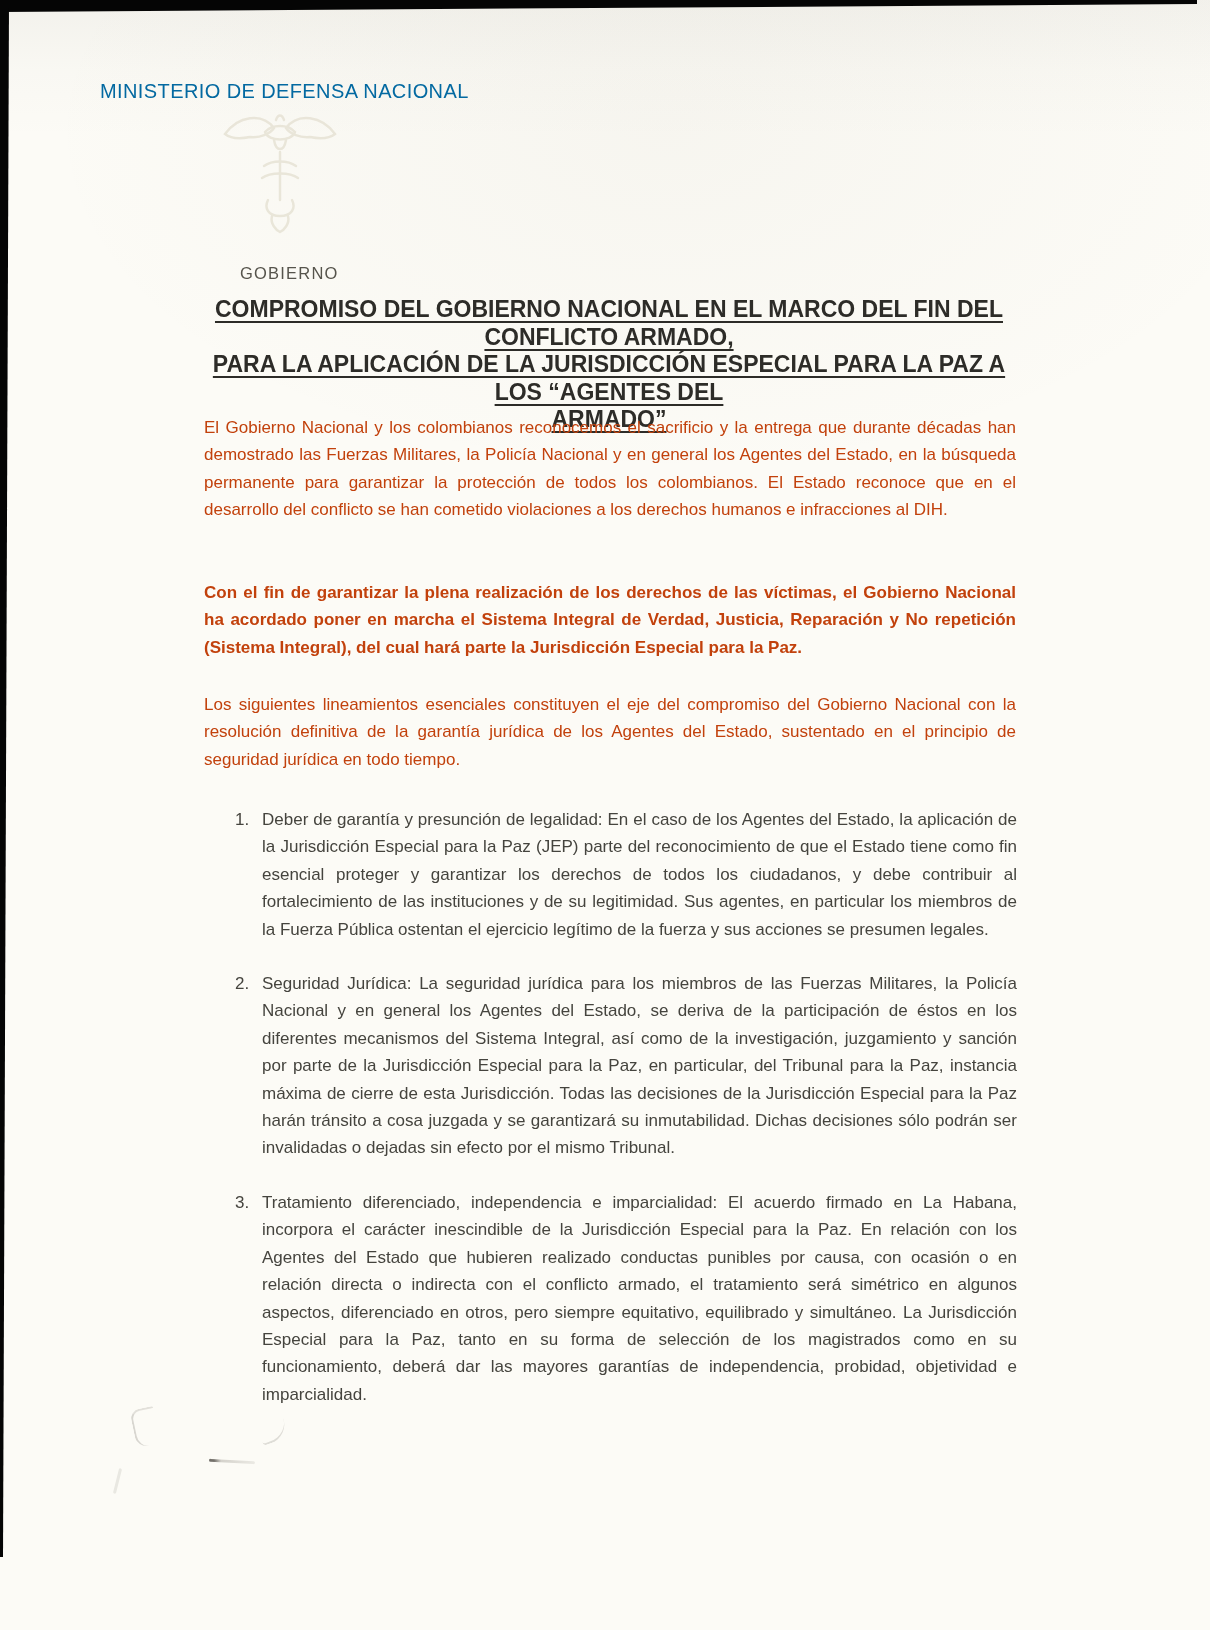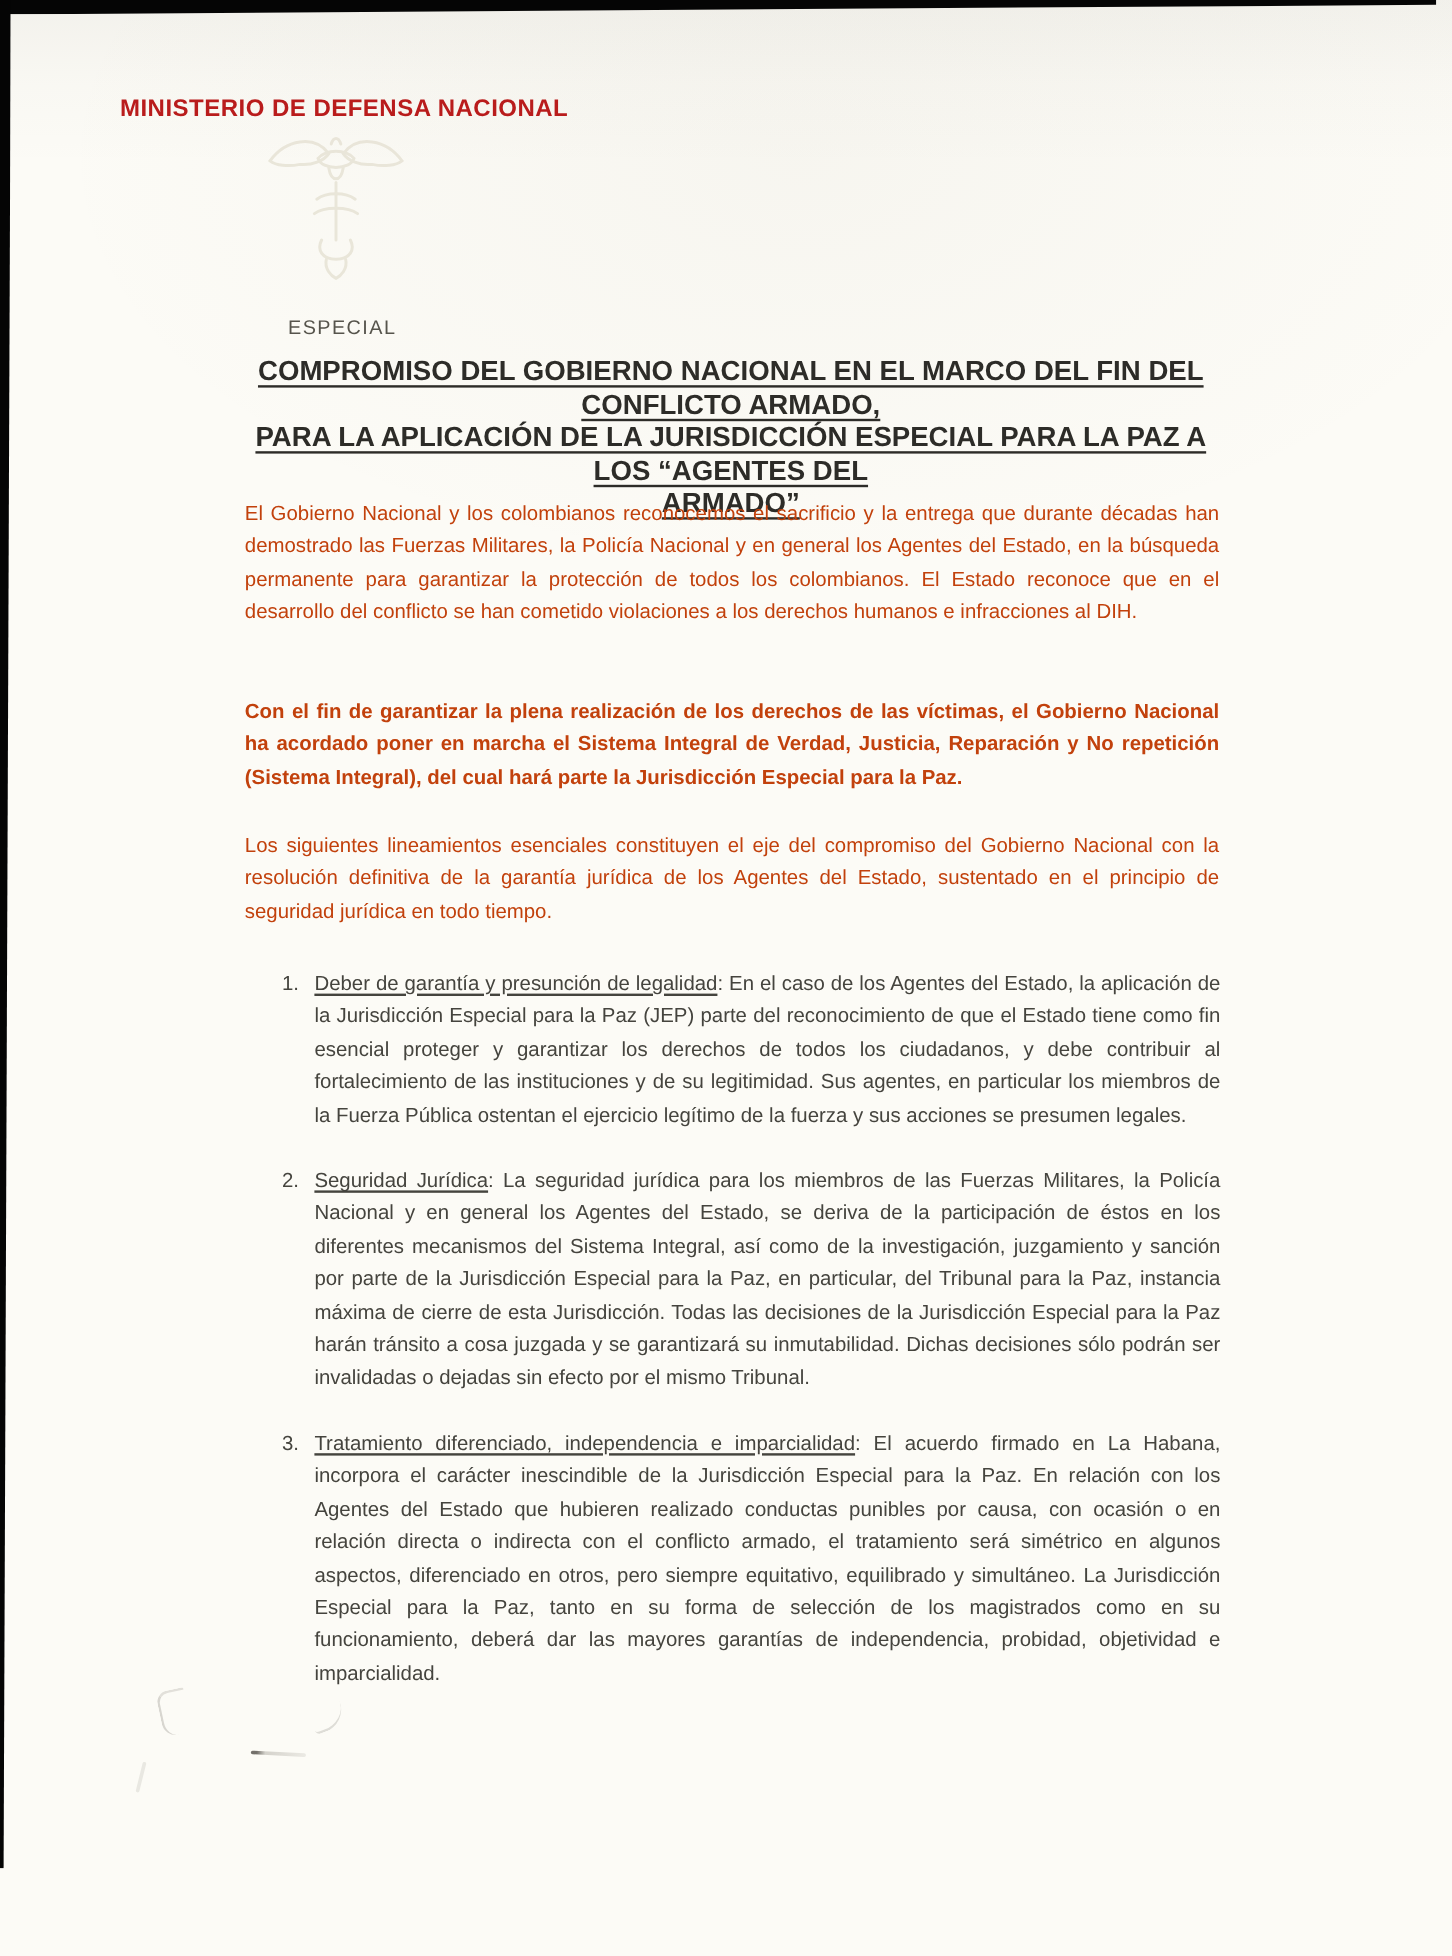--- a/index.html
+++ b/index.html
@@ -21,22 +21,22 @@
   .scan-bar-top{
     position:absolute;top:0;left:0;width:1197px;height:12px;background:#050505;
     clip-path:polygon(0 0,1197px 0,1197px 4px,0 12px);
   }
   .scan-bar-left{
     position:absolute;top:0;left:0;width:9px;height:1557px;background:#050505;
     clip-path:polygon(0 0,9px 0,3px 1557px,0 1557px);
   }
   .letterhead{
     position:absolute;left:100px;top:80px;
-    font-size:20px;font-weight:bold;letter-spacing:0.4px;
-    color:#b91c1c;
+    font-size:20px;font-weight:normal;letter-spacing:0.4px;
+    color:#0369a1;
   }
   .seal{position:absolute;left:210px;top:104px;opacity:0.9;}
   .office{
     position:absolute;left:240px;top:264px;
     font-size:16.5px;letter-spacing:1.2px;color:#56544c;
   }
   .doc-title{
     position:absolute;left:203px;top:296px;width:812px;
     text-align:center;font-size:23px;font-weight:bold;line-height:27.5px;
     color:#2d2c28;
@@ -58,21 +58,20 @@
   .item{display:flex;align-items:flex-start;}
   .item + .item{margin-top:27px;}
   .item .num{
     flex:0 0 58px;box-sizing:border-box;padding-left:31px;
     font-size:17px;line-height:27.4px;color:#45443e;
   }
   .item .body{
     flex:1;font-size:17px;line-height:27.4px;text-align:justify;color:#45443e;
   }
   .item .lead{
-    text-decoration:underline;
     text-decoration-thickness:1.5px;
     text-underline-offset:3px;
     margin-top:42px;
   }
   
   .pencil{position:absolute;pointer-events:none;}
   .pm-squiggle{
     left:133px;top:1408px;width:22px;height:36px;
     border-left:2px solid rgba(110,105,95,0.25);
     border-top:2px solid rgba(110,105,95,0.18);
@@ -111,21 +110,21 @@
       <path d="M66 16 C68 10, 72 10, 74 16"></path>
       <path d="M64 36 C66 48, 74 48, 76 36"></path>
       <path d="M70 48 L70 96"></path>
       <path d="M54 62 C62 56, 78 56, 86 62"></path>
       <path d="M52 74 C60 68, 80 68, 88 74"></path>
       <path d="M58 96 C54 104, 58 112, 70 112 C82 112, 86 104, 82 96"></path>
       <path d="M62 112 C60 120, 66 126, 70 128 C74 126, 80 120, 78 112"></path>
     </g>
   </svg>
 
-  <div class="office">ESPECIAL</div>
+  <div class="office">GOBIERNO</div>
 
   <div class="doc-title">
     <div class="tline">COMPROMISO DEL GOBIERNO NACIONAL EN EL MARCO DEL FIN DEL CONFLICTO ARMADO,</div>
     <div class="tline">PARA LA APLICACIÓN DE LA JURISDICCIÓN ESPECIAL PARA LA PAZ A LOS “AGENTES DEL</div>
     <div class="tline">ARMADO”</div>
   </div>
 
   <div class="para p1">El Gobierno Nacional y los colombianos reconocemos el sacrificio y la entrega que durante décadas han demostrado las Fuerzas Militares, la Policía Nacional y en general los Agentes del Estado, en la búsqueda permanente para garantizar la protección de todos los colombianos. El Estado reconoce que en el desarrollo del conflicto se han cometido violaciones a los derechos humanos e infracciones al DIH.</div>
   <div class="para p2">Con el fin de garantizar la plena realización de los derechos de las víctimas, el Gobierno Nacional ha acordado poner en marcha el Sistema Integral de Verdad, Justicia, Reparación y No repetición (Sistema Integral), del cual hará parte la Jurisdicción Especial para la Paz.</div>
   <div class="para p3">Los siguientes lineamientos esenciales constituyen el eje del compromiso del Gobierno Nacional con la resolución definitiva de la garantía jurídica de los Agentes del Estado, sustentado en el principio de seguridad jurídica en todo tiempo.</div>

